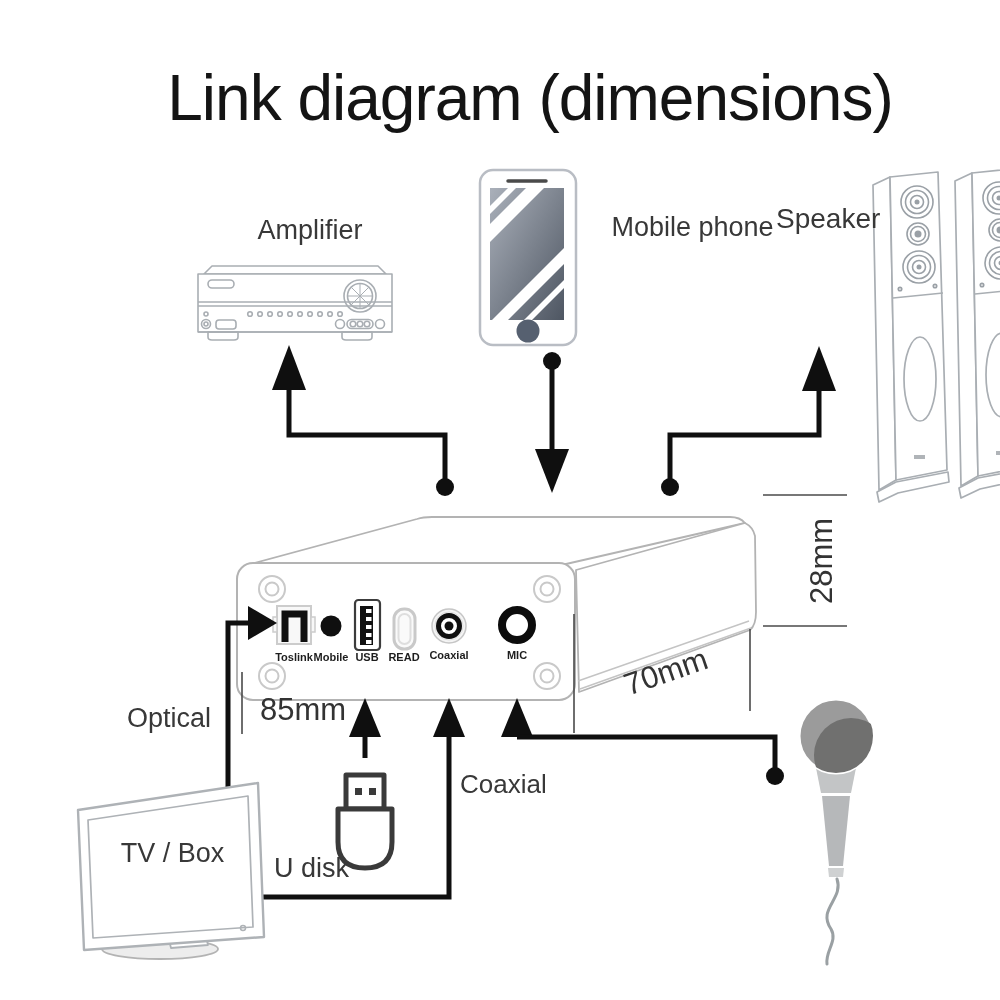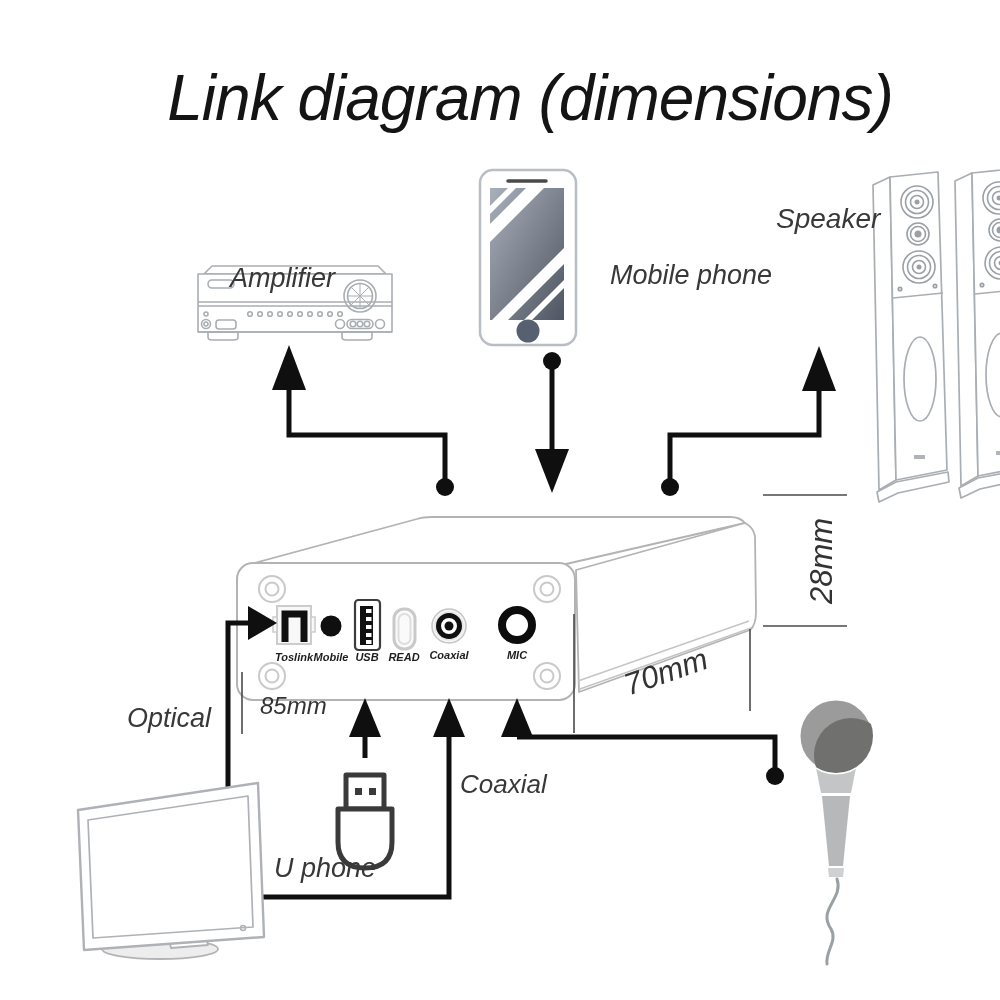--- a/index.html
+++ b/index.html
@@ -1,28 +1,28 @@
 <!DOCTYPE html>
 <html><head>
 <meta charset="utf-8">
 <style>
   html,body{margin:0;padding:0;background:#ffffff;}
   .stage{
     position:relative;width:1000px;height:1000px;overflow:hidden;background:#fff;
-    font-family:"Liberation Sans","DejaVu Sans",sans-serif;color:#2e2e2e;font-style:italic;
+    font-family:"Liberation Sans","DejaVu Sans",sans-serif;color:#2e2e2e;
   }
   .art{position:absolute;left:0;top:0;}
   .lbl{position:absolute;white-space:nowrap;line-height:1.15;}
   .title{
     left:60px;top:62px;width:940px;text-align:center;
     font-size:64px;font-weight:400;letter-spacing:-1px;color:#141414;
   }
   .dev{font-size:27px;color:#383838;}
   .small{font-size:26px;color:#383838;}
-  .center{text-align:left;margin-top:48px;}
+  .center{text-align:center;}
   .pre{white-space:pre;}
   .dim{font-size:30px;color:#333;}
   .rot70{transform:translate(-50%,-50%) rotate(-19deg);transform-origin:center;}
   .rot28{transform:translate(-50%,-50%) rotate(-90deg);transform-origin:center;}
   .port-lbl{font-size:11px;font-weight:bold;color:#1d1d1d;transform:translateX(-50%);text-align:right;}
 </style>
 </head>
 <body>
 
 <div class="stage">
@@ -255,21 +255,22 @@
 
   <div class="lbl dev" style="left:776px;top:203px;font-size:28px;">Speaker</div>
 
   <div class="lbl port-lbl" style="left:294px;top:651px;">Toslink</div>
   <div class="lbl port-lbl" style="left:331px;top:651px;">Mobile</div>
   <div class="lbl port-lbl" style="left:367px;top:651px;">USB</div>
   <div class="lbl port-lbl" style="left:404px;top:651px;">READ</div>
   <div class="lbl port-lbl" style="left:449px;top:649px;">Coaxial</div>
   <div class="lbl port-lbl" style="left:517px;top:649px;">MIC</div>
 
-  <div class="lbl dim" style="left:260px;top:692px;font-size:24px;">85mm</div>
+  <div class="lbl dim" style="left:260px;top:692px;font-size:31px;">85mm</div>
   <div class="lbl dim rot70" style="left:666px;top:672px;font-size:31px;">70mm</div>
   <div class="lbl dim rot28" style="left:822px;top:561px;font-size:31px;">28mm</div>
 
   <div class="lbl dev" style="left:127px;top:703px;">Optical</div>
-  <div class="lbl dev" style="left:274px;top:853px;">U phone</div>
+  <div class="lbl dev center" style="left:105px;top:838px;width:135px;">TV / Box</div>
+  <div class="lbl dev" style="left:274px;top:853px;">U disk</div>
   <div class="lbl small" style="left:460px;top:770px;">Coaxial</div>
 
 </div>
 
 </body></html>

